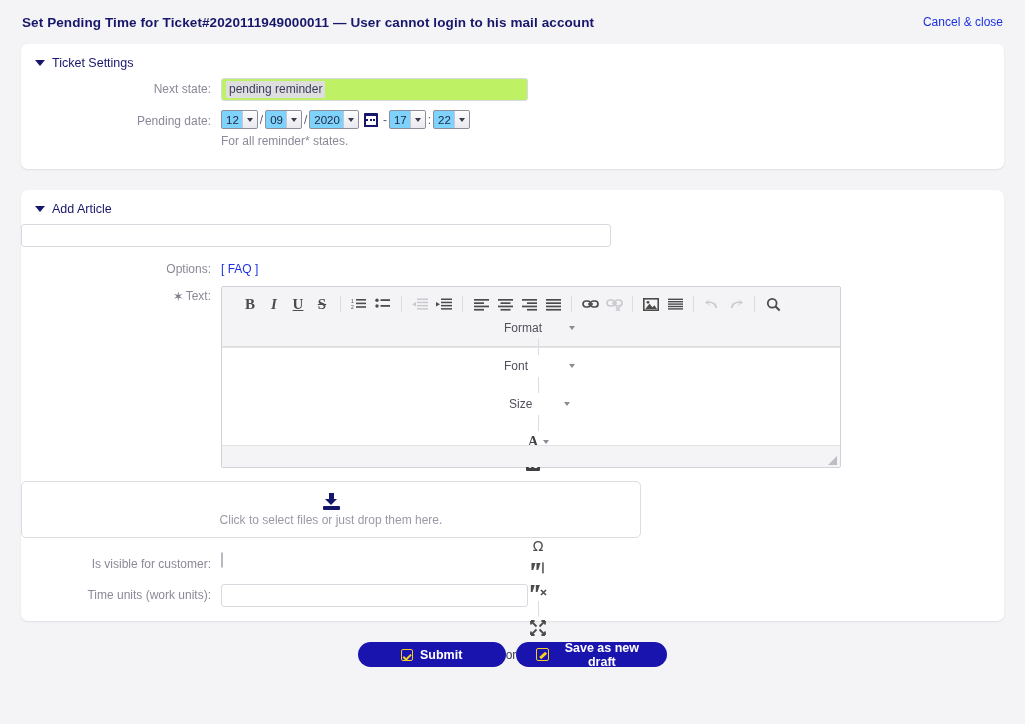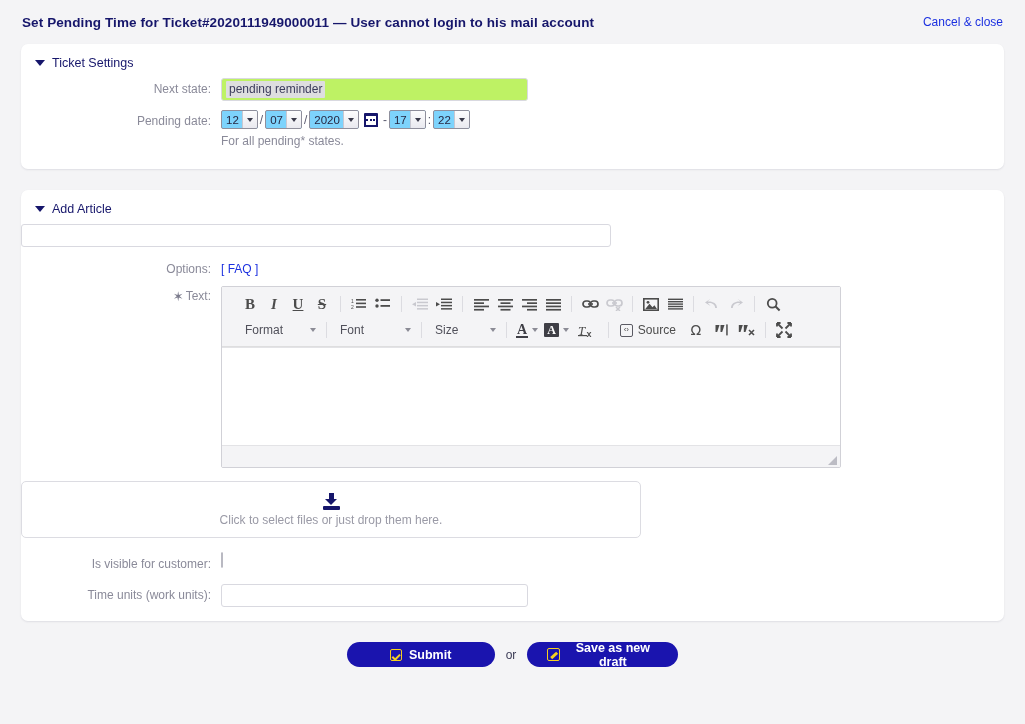--- a/index.html
+++ b/index.html
@@ -226,21 +226,21 @@
     padding: 4px 2px 3px 2px;
     background: #f4f4f6;
     border-bottom: 1px solid #dededf;
   }
   .cke-strip {
     display: flex;
     align-items: center;
     height: 26px;
     padding-left: 14px;
   }
-  .cke-strip.second { height: 26px; }
+  .cke-strip.second { height: 26px; flex-direction: column; }
   .tb {
     width: 24px; height: 22px;
     display: flex; align-items: center; justify-content: center;
     cursor: pointer;
     border-radius: 2px;
     color: #4c4c4c;
     font-size: 13px;
     flex: 0 0 auto;
   }
   .tb.dis { color: #c9c9cf; cursor: default; }
@@ -377,21 +377,20 @@
     background: #fff;
     cursor: pointer;
     margin-top: 2px;
   }
 
   
   .footer {
     display: flex;
     align-items: center;
     justify-content: center;
-    gap: 11px;
     margin-top: 10px;
   }
   .btn {
     background: #1a14ae;
     color: #ffffff;
     border: none;
     border-radius: 14px;
     height: 25px;
     padding: 0 20px;
     font-family: "Liberation Sans", sans-serif;
@@ -467,21 +466,21 @@
     <div class="field">
       <div class="datebar">
         <span class="sel">
           <span class="val">12</span>
           <span class="arrowbtn">
               <i></i>
             </span>
         </span>
         <span class="dsep">/</span>
         <span class="sel w-mo">
-          <span class="val">07</span>
+          <span class="val">09</span>
           <span class="arrowbtn">
               <i></i>
             </span>
         </span>
         <span class="dsep">/</span>
         <span class="sel w-yr">
           <span class="val">2020</span>
           <span class="arrowbtn">
               <i></i>
             </span>
@@ -503,21 +502,21 @@
             </span>
         </span>
         <span class="dsep">:</span>
         <span class="sel">
           <span class="val">22</span>
           <span class="arrowbtn">
               <i></i>
             </span>
         </span>
       </div>
-      <div class="hint">For all pending* states.</div>
+      <div class="hint">For all reminder* states.</div>
     </div>
   </div>
 </div>
 
 <div class="panel">
   <div class="panel-header">
     <span class="tri"></span>
     <span>Add Article</span>
   </div>
 

